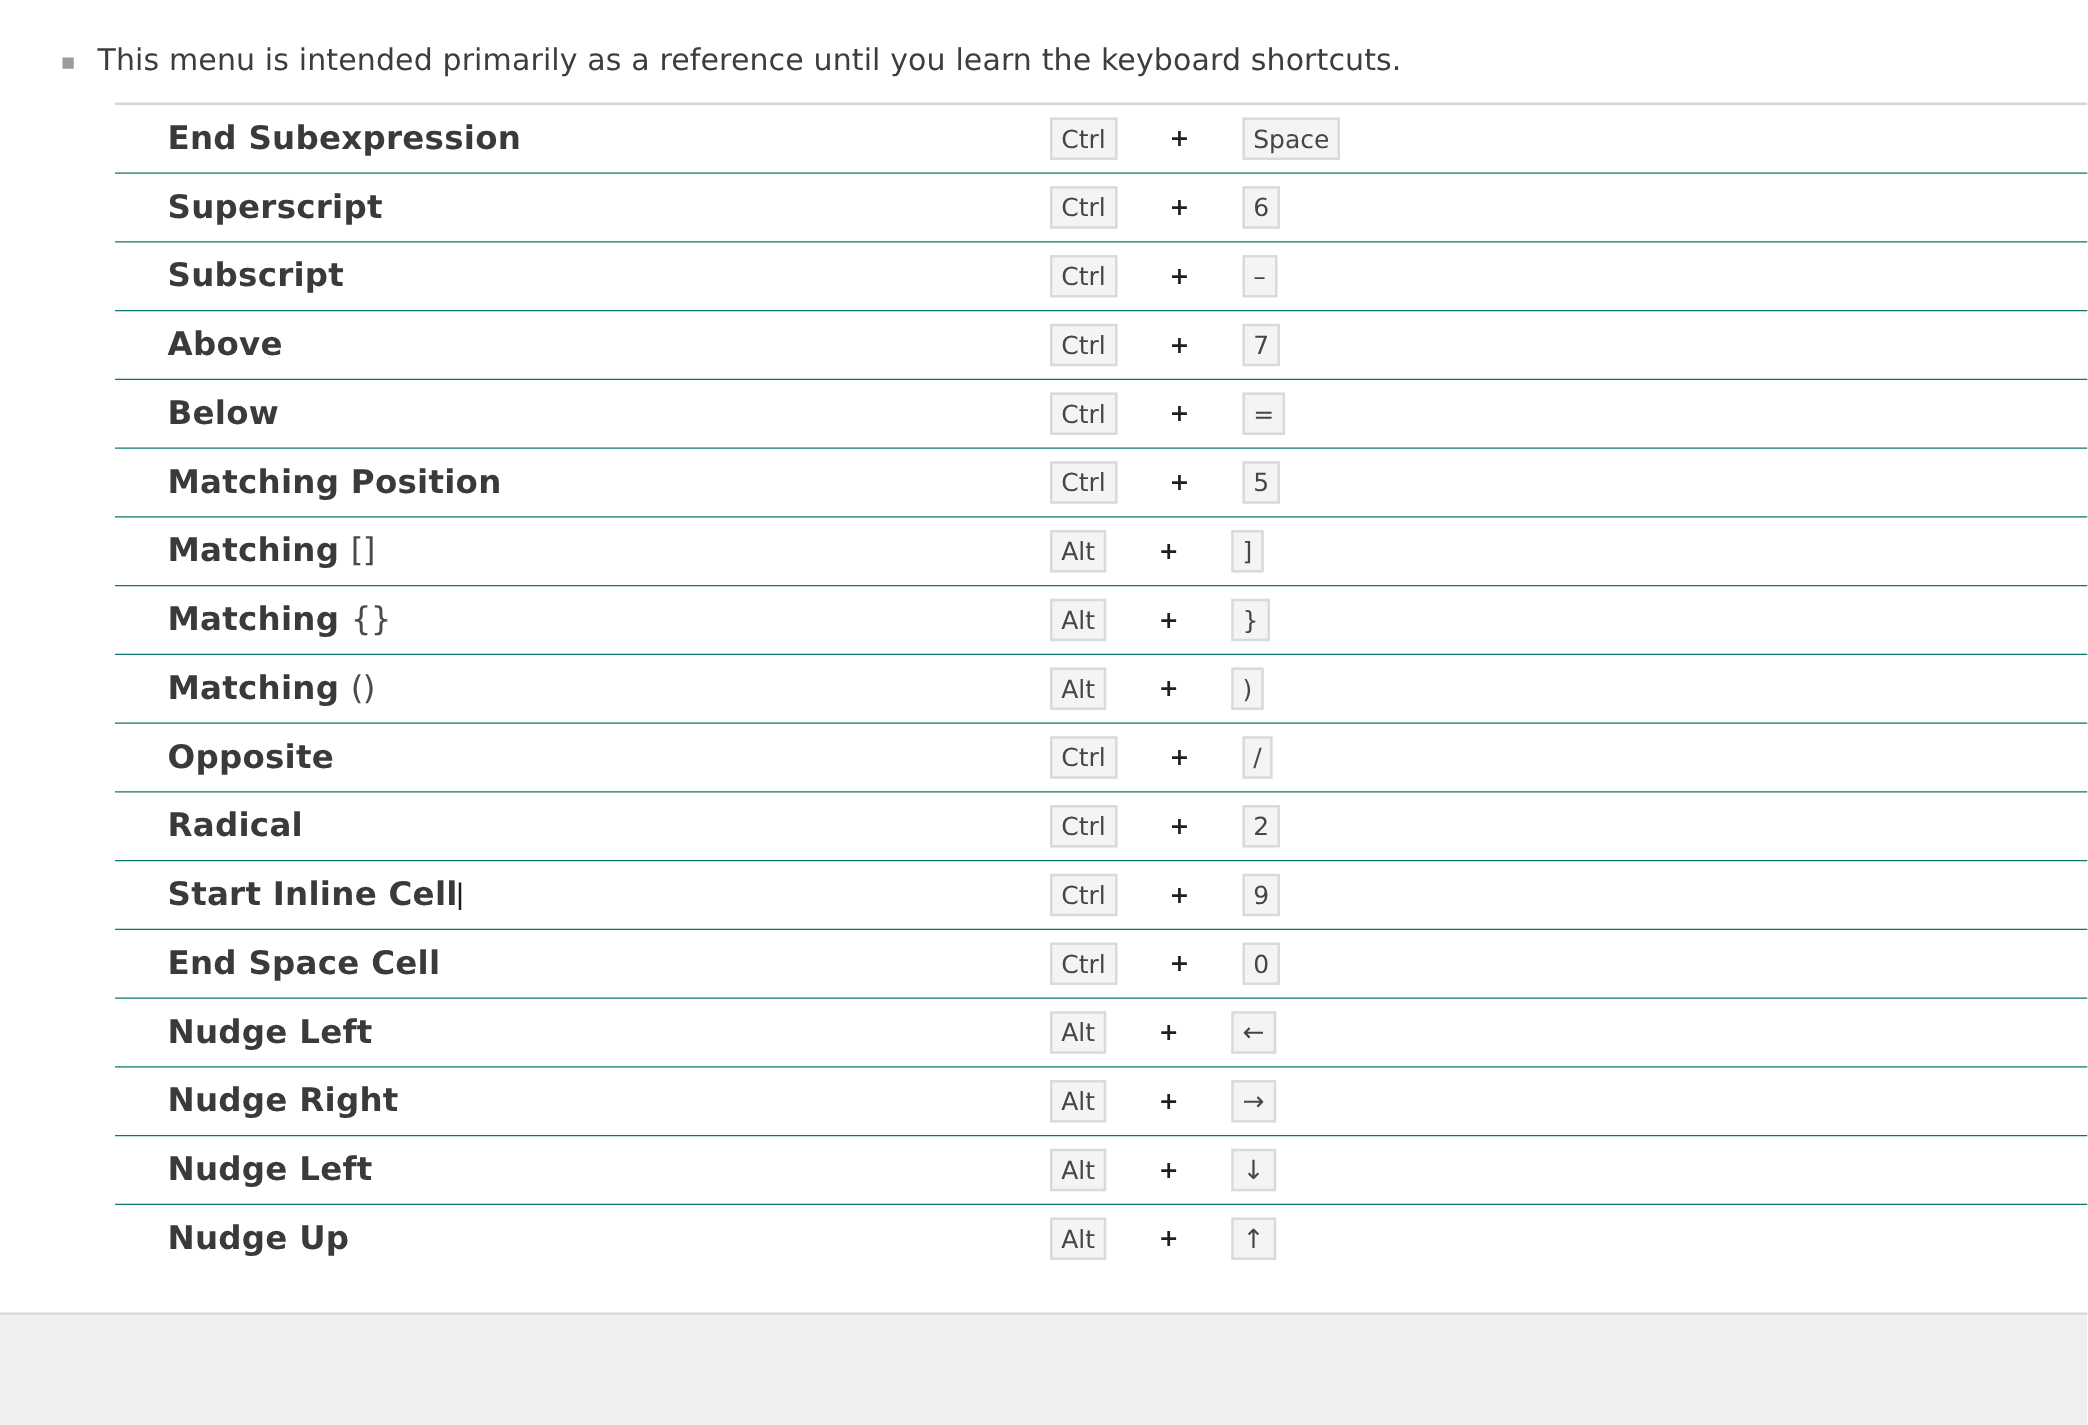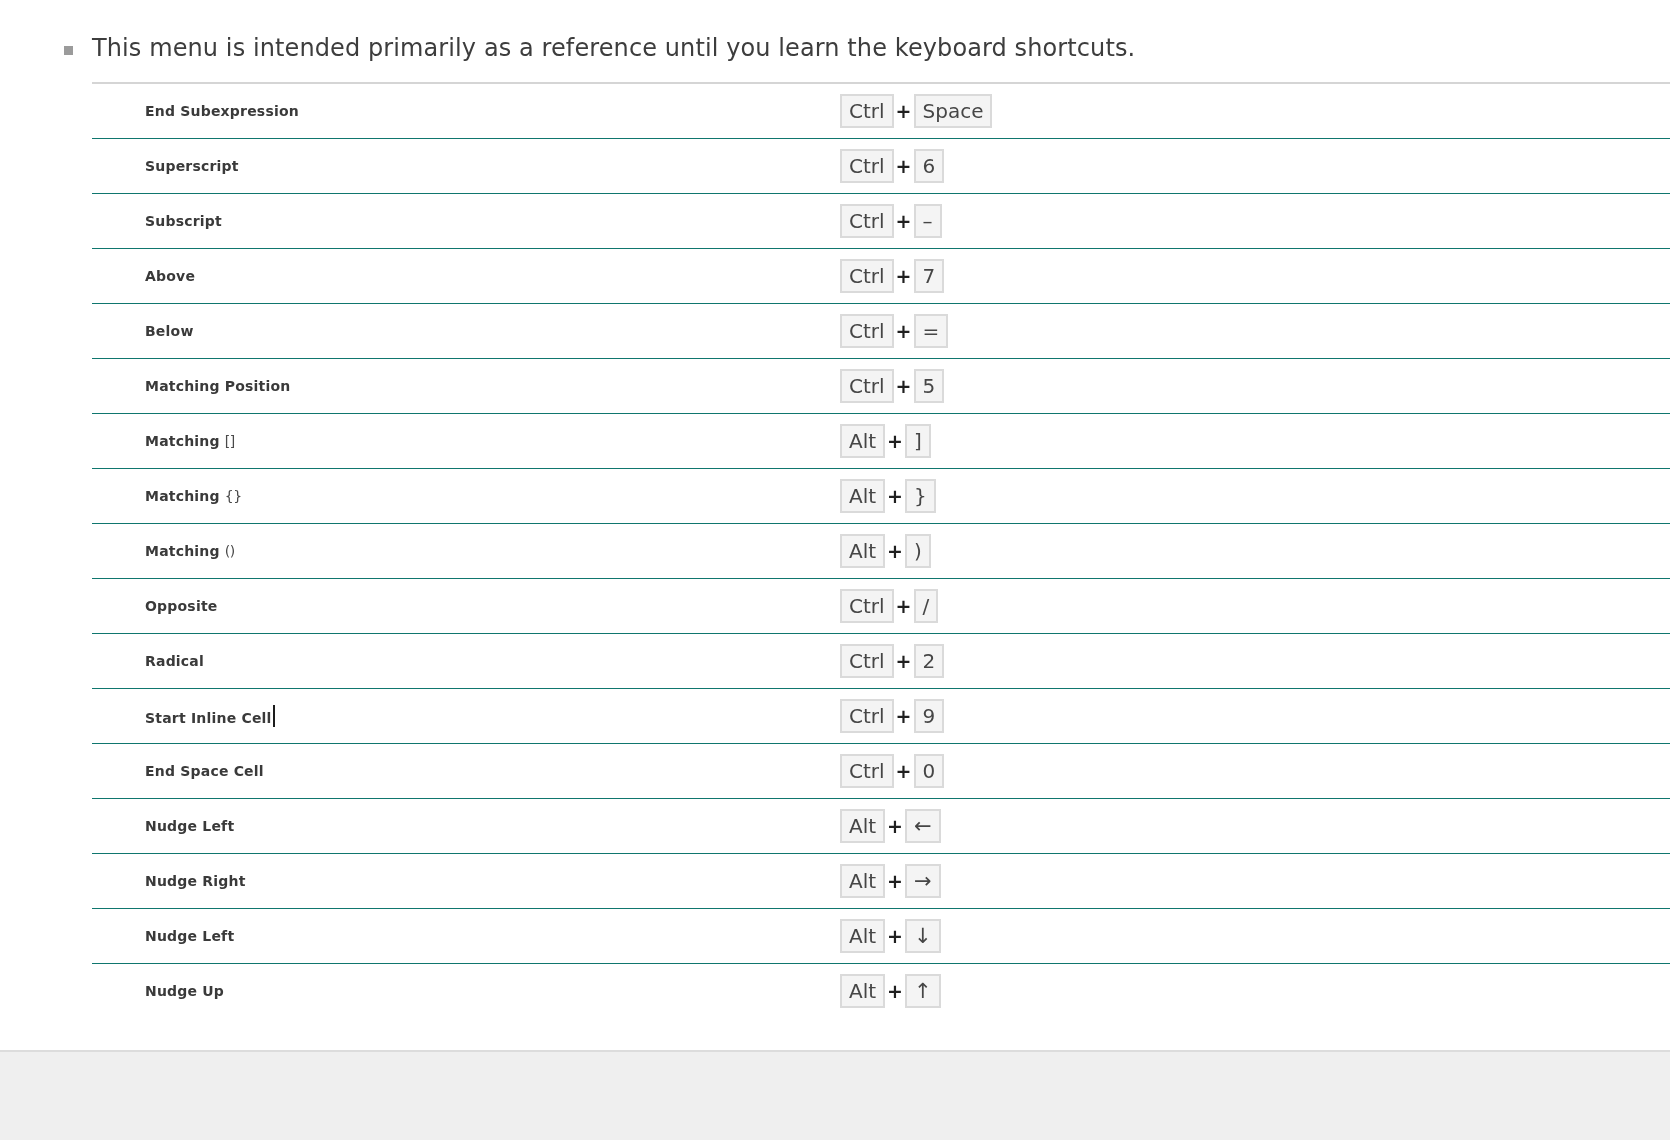--- a/index.html
+++ b/index.html
@@ -14,21 +14,21 @@
     font-family: "DejaVu Sans", "Liberation Sans", sans-serif;
     color: #3c3c3c;
     overflow: hidden;
     position: relative;
   }
 
   
   .note {
     display: flex;
     align-items: flex-start;
-    padding: 32px 0 0 64px;
+    padding: 32px 0 0 50px;
   }
   .note-bullet {
     width: 9px;
     height: 9px;
     background: #9b9b9b;
     margin-top: 14px;
     margin-right: 19px;
     flex: 0 0 auto;
   }
   .note-text {
@@ -49,24 +49,24 @@
     height: 54px;
     border-top: 1px solid #0f766e;
     margin-left: 92px;
     display: flex;
     align-items: center;
   }
   .row:first-child { border-top: 2px solid #d5d5d5; }
 
   .row-label {
     position: absolute;
-    left: 53px;
+    left: 42px;
     top: 50%;
     transform: translateY(-50%);
-    font-size: 14px;
+    font-size: 26px;
     font-weight: bold;
     color: #3a3a3a;
     letter-spacing: .2px;
     white-space: nowrap;
   }
   .row-label .bracket {
     font-weight: normal;
     color: #4a4a4a;
     letter-spacing: -0.5px;
   }
@@ -80,20 +80,21 @@
   }
 
   .row-keys {
     position: absolute;
     left: 748px;
     top: 50%;
     transform: translateY(-50%);
     display: flex;
     align-items: center;
     white-space: nowrap;
+    gap: 40px;
   }
   .key {
     display: inline-flex;
     align-items: center;
     justify-content: center;
     min-width: 20px;
     height: 34px;
     padding: 0 7px;
     background: #f4f4f4;
     border: 2px solid #dadada;

